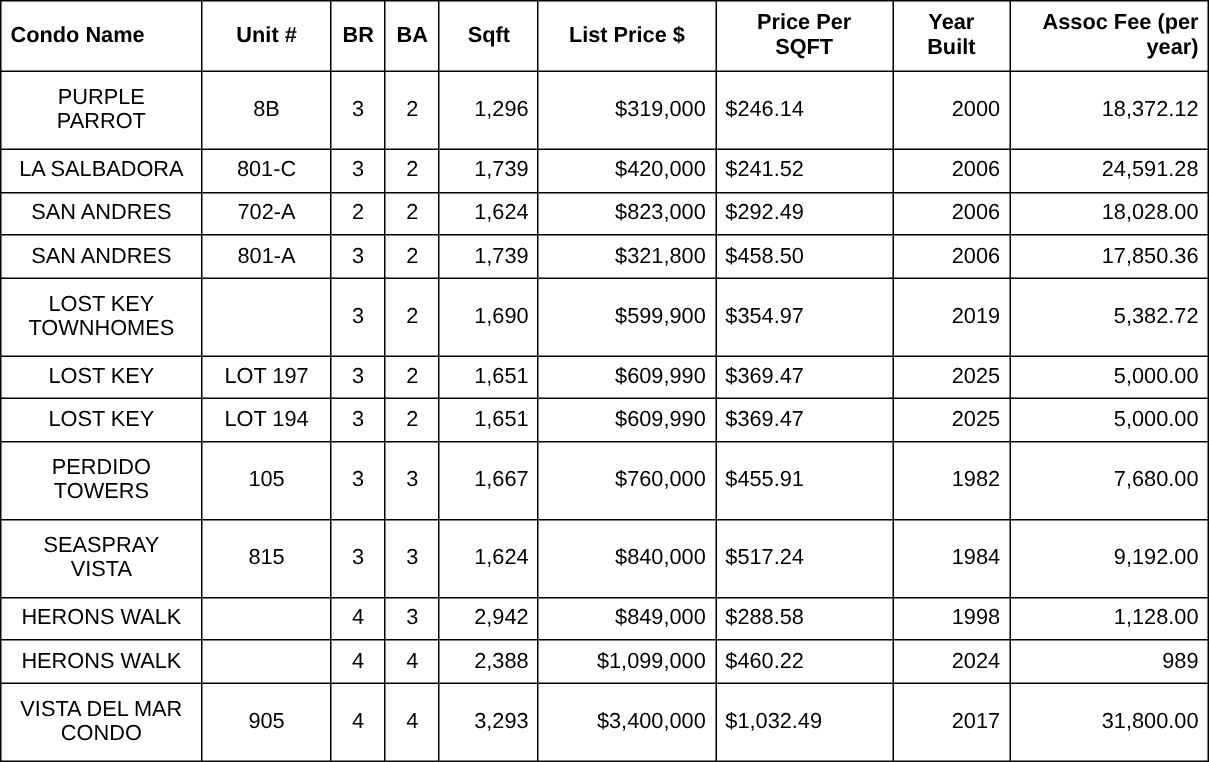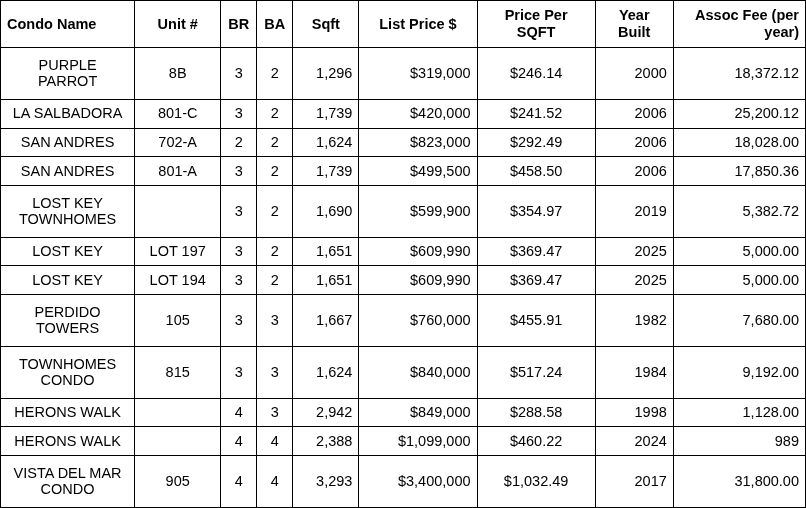--- a/index.html
+++ b/index.html
@@ -35,21 +35,21 @@
     font-weight: bold;
     height: 46px;
   }
   
   .col-name   { text-align: center; }
   .col-unit   { text-align: center; }
   .col-br     { text-align: center; margin-left: 48px; }
   .col-ba     { text-align: center; }
   .col-sqft   { text-align: right; }
   .col-price  { text-align: right; }
-  .col-ppsf   { text-align: center; }
+  .col-ppsf   { text-align: left; }
   .col-year   { text-align: right; }
   .col-fee    { text-align: right; }
 
   thead .col-name  { text-align: left; }
   thead .col-unit  { text-align: center; }
   thead .col-br    { text-align: center; }
   thead .col-ba    { text-align: center; }
   thead .col-sqft  { text-align: center; }
   thead .col-price { text-align: center; }
   thead .col-ppsf  { text-align: center; }
@@ -112,40 +112,40 @@
       </tr>
       <tr class="row-short">
         <td class="col-name">LA SALBADORA</td>
         <td class="col-unit">801-C</td>
         <td class="col-br">3</td>
         <td class="col-ba">2</td>
         <td class="col-sqft">1,739</td>
         <td class="col-price">$420,000</td>
         <td class="col-ppsf">$241.52</td>
         <td class="col-year">2006</td>
-        <td class="col-fee">25,200.12</td>
+        <td class="col-fee">24,591.28</td>
       </tr>
       <tr class="row-short">
         <td class="col-name">SAN ANDRES</td>
         <td class="col-unit">702-A</td>
         <td class="col-br">2</td>
         <td class="col-ba">2</td>
         <td class="col-sqft">1,624</td>
         <td class="col-price">$823,000</td>
         <td class="col-ppsf">$292.49</td>
         <td class="col-year">2006</td>
         <td class="col-fee">18,028.00</td>
       </tr>
       <tr class="row-short">
         <td class="col-name">SAN ANDRES</td>
         <td class="col-unit">801-A</td>
         <td class="col-br">3</td>
         <td class="col-ba">2</td>
         <td class="col-sqft">1,739</td>
-        <td class="col-price">$499,500</td>
+        <td class="col-price">$321,800</td>
         <td class="col-ppsf">$458.50</td>
         <td class="col-year">2006</td>
         <td class="col-fee">17,850.36</td>
       </tr>
       <tr class="row-tall">
         <td class="col-name">LOST KEY TOWNHOMES</td>
         <td class="col-unit"></td>
         <td class="col-br">3</td>
         <td class="col-ba">2</td>
         <td class="col-sqft">1,690</td>
@@ -181,21 +181,21 @@
         <td class="col-unit">105</td>
         <td class="col-br">3</td>
         <td class="col-ba">3</td>
         <td class="col-sqft">1,667</td>
         <td class="col-price">$760,000</td>
         <td class="col-ppsf">$455.91</td>
         <td class="col-year">1982</td>
         <td class="col-fee">7,680.00</td>
       </tr>
       <tr class="row-tall">
-        <td class="col-name">TOWNHOMES CONDO</td>
+        <td class="col-name">SEASPRAY VISTA</td>
         <td class="col-unit">815</td>
         <td class="col-br">3</td>
         <td class="col-ba">3</td>
         <td class="col-sqft">1,624</td>
         <td class="col-price">$840,000</td>
         <td class="col-ppsf">$517.24</td>
         <td class="col-year">1984</td>
         <td class="col-fee">9,192.00</td>
       </tr>
       <tr class="row-short">

